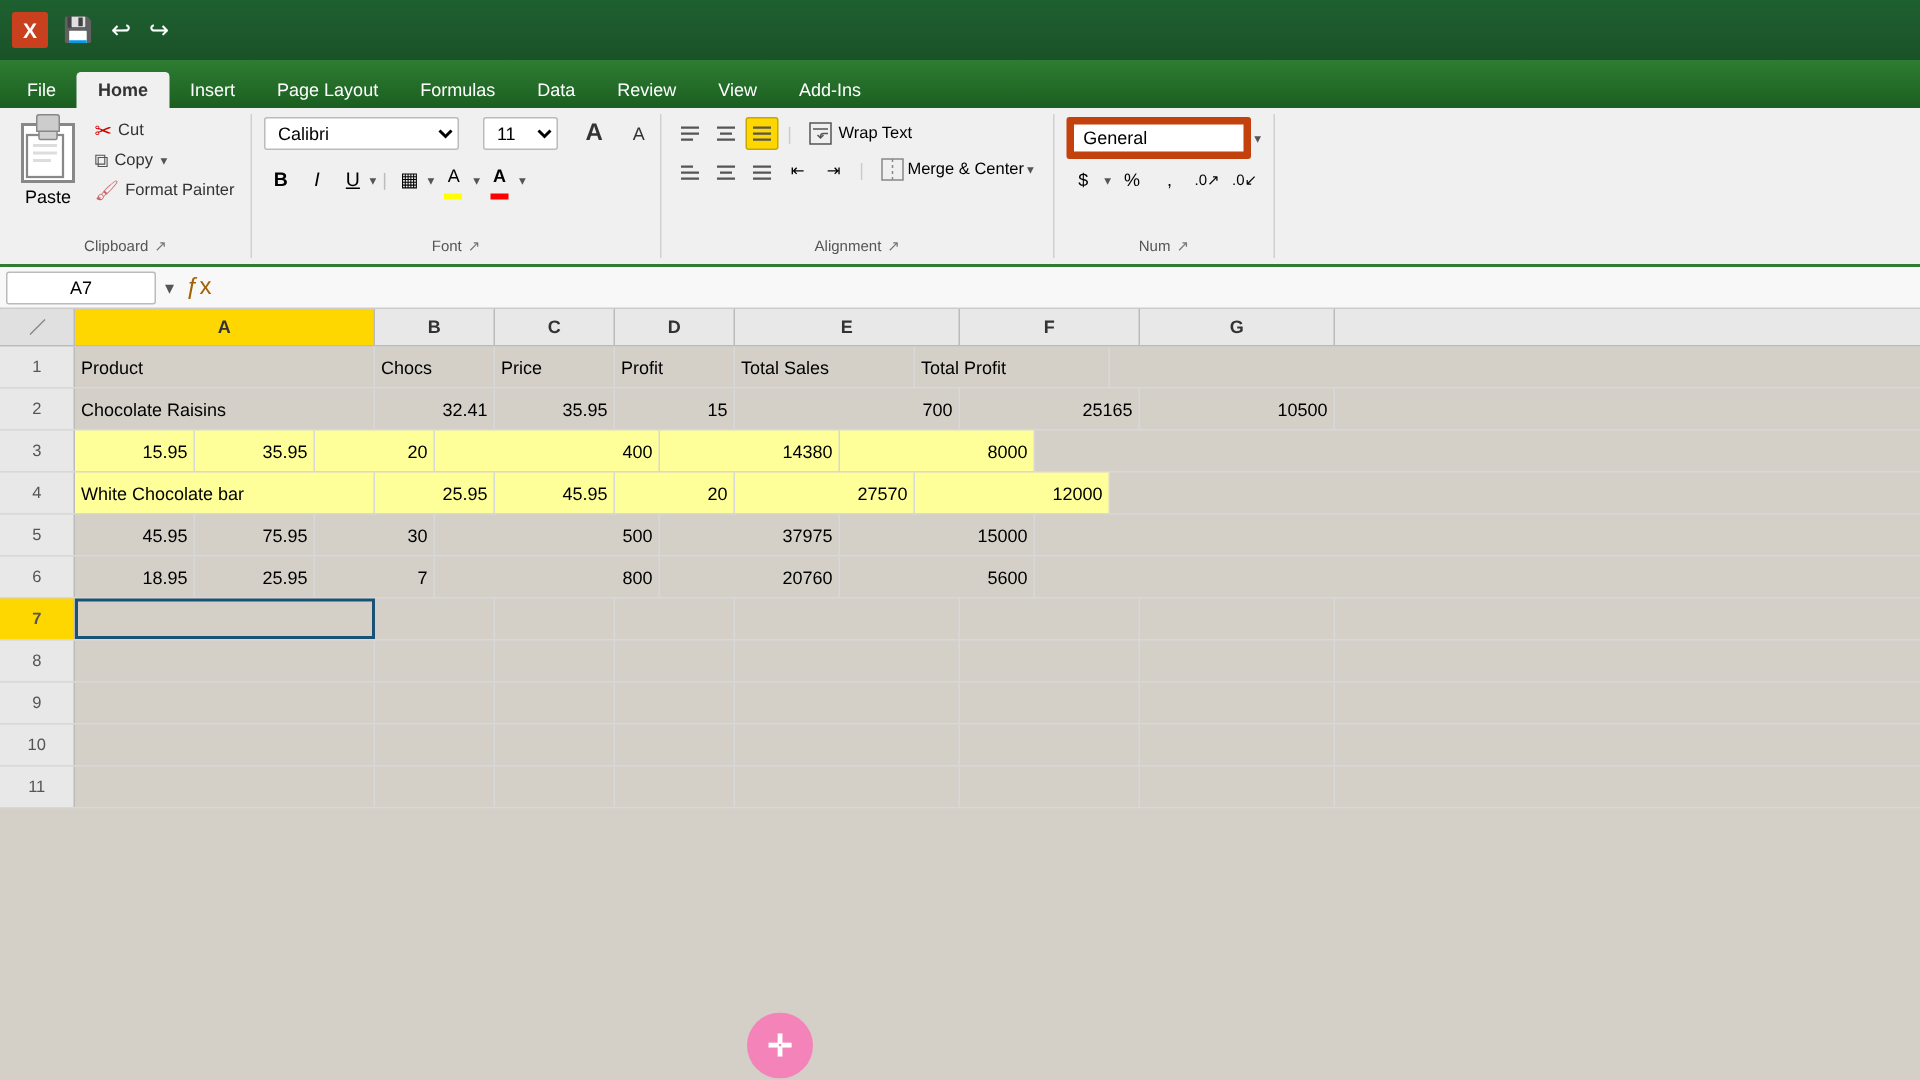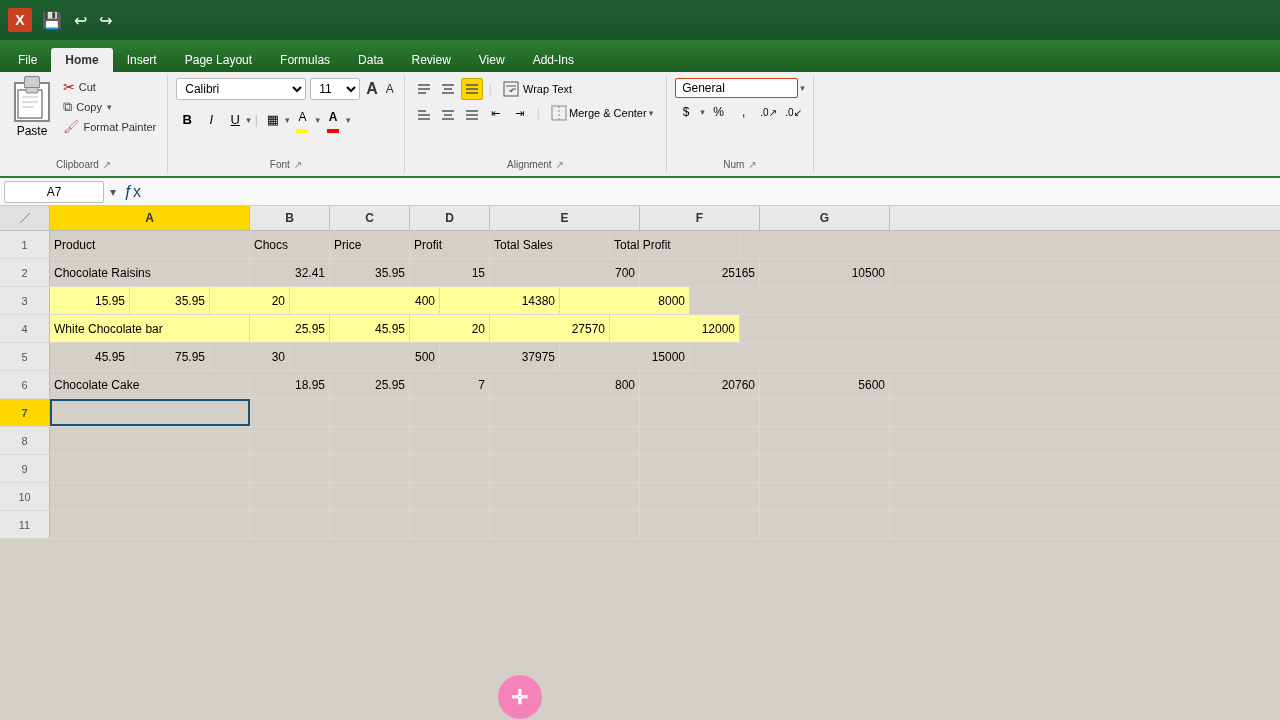--- a/index.html
+++ b/index.html
@@ -110,21 +110,21 @@
       display: flex; align-items: center; gap: 4px;
       cursor: pointer; padding: 1px 3px; border-radius: 2px;
       font-size: 11px; color: #333;
     }
     .scissors-icon { color: #c00; font-size: 14px; }
     .copy-icon { color: #555; font-size: 13px; }
     .painter-icon { color: #c66; font-size: 13px; }
 
     
     .font-group { min-width: 200px; }
-    .font-row { display: flex; gap: 4px; align-items: center; margin-bottom: 3px; }
+    .font-row { display: flex; gap: 16px; align-items: center; margin-bottom: 3px; }
     .font-select {
       width: 130px; height: 22px; font-size: 12px;
       border: 1px solid #bbb; border-radius: 2px;
       padding: 0 4px; background: white;
     }
     .font-size-select {
       width: 50px; height: 22px; font-size: 12px;
       border: 1px solid #bbb; border-radius: 2px;
       padding: 0 4px; background: white;
     }
@@ -181,21 +181,21 @@
       gap: 4px;
     }
     .name-box {
       width: 100px; height: 22px;
       border: 1px solid #bbb; border-radius: 2px;
       padding: 0 4px; font-size: 12px;
       background: white; text-align: center;
       display: flex; align-items: center; justify-content: center;
     }
     .name-box-dropdown { cursor: pointer; color: #555; margin-left: 2px; }
-    .formula-icon { font-size: 16px; color: #0c4a6e; padding: 0 4px; }
+    .formula-icon { font-size: 16px; color: #a16207; padding: 0 4px; }
     .formula-input {
       flex: 1; height: 22px;
       border: none; outline: none;
       font-size: 12px; padding: 0 4px;
       background: transparent;
     }
 
     
     .spreadsheet {
       display: flex;
@@ -458,21 +458,21 @@
     </div>
     <div class="ribbon-group-title">
       <span>Alignment</span>
       <span class="diagonal-icon">↗</span>
     </div>
   </div>
 
   <div class="ribbon-group number-group" style="min-width:130px;">
     <div class="ribbon-group-content" style="flex-direction:column; align-items:flex-start; gap:3px; width:100%;">
       <div style="display:flex; align-items:center; gap:2px; width:100%;">
-        <div style="border:1px solid #c2410c; background:white; padding: 2px 6px; font-size:12px; border-radius:2px; flex:1;">General</div>
+        <div style="border:5px solid #c2410c; background:white; padding: 2px 6px; font-size:12px; border-radius:2px; flex:1;">General</div>
         <span style="font-size:9px; color:#555;">▾</span>
       </div>
       <div style="display:flex; gap:3px; align-items:center;">
         <button class="fmt-btn" style="font-size:12px;">$</button>
         <span style="font-size:9px; color:#555;">▾</span>
         <button class="fmt-btn" style="font-size:12px;">%</button>
         <button class="fmt-btn" style="font-size:12px;">,</button>
         <button class="fmt-btn" style="font-size:10px;">.0↗</button>
         <button class="fmt-btn" style="font-size:10px;">.0↙</button>
       </div>
@@ -551,21 +551,20 @@
         <div class="row-num">5</div>
         <div class="cell col-B text-right">45.95</div>
         <div class="cell col-C text-right">75.95</div>
         <div class="cell col-D text-right">30</div>
         <div class="cell col-E text-right">500</div>
         <div class="cell col-F text-right">37975</div>
         <div class="cell col-G text-right">15000</div>
       </div>
       <div class="sheet-row">
         <div class="row-num">6</div>
-        <div class="cell col-A">Chocolate Cake</div>
         <div class="cell col-B text-right">18.95</div>
         <div class="cell col-C text-right">25.95</div>
         <div class="cell col-D text-right">7</div>
         <div class="cell col-E text-right">800</div>
         <div class="cell col-F text-right">20760</div>
         <div class="cell col-G text-right">5600</div>
       </div>
       <div class="sheet-row">
         <div class="row-num active">7</div>
         <div class="cell col-A active-cell"></div>

